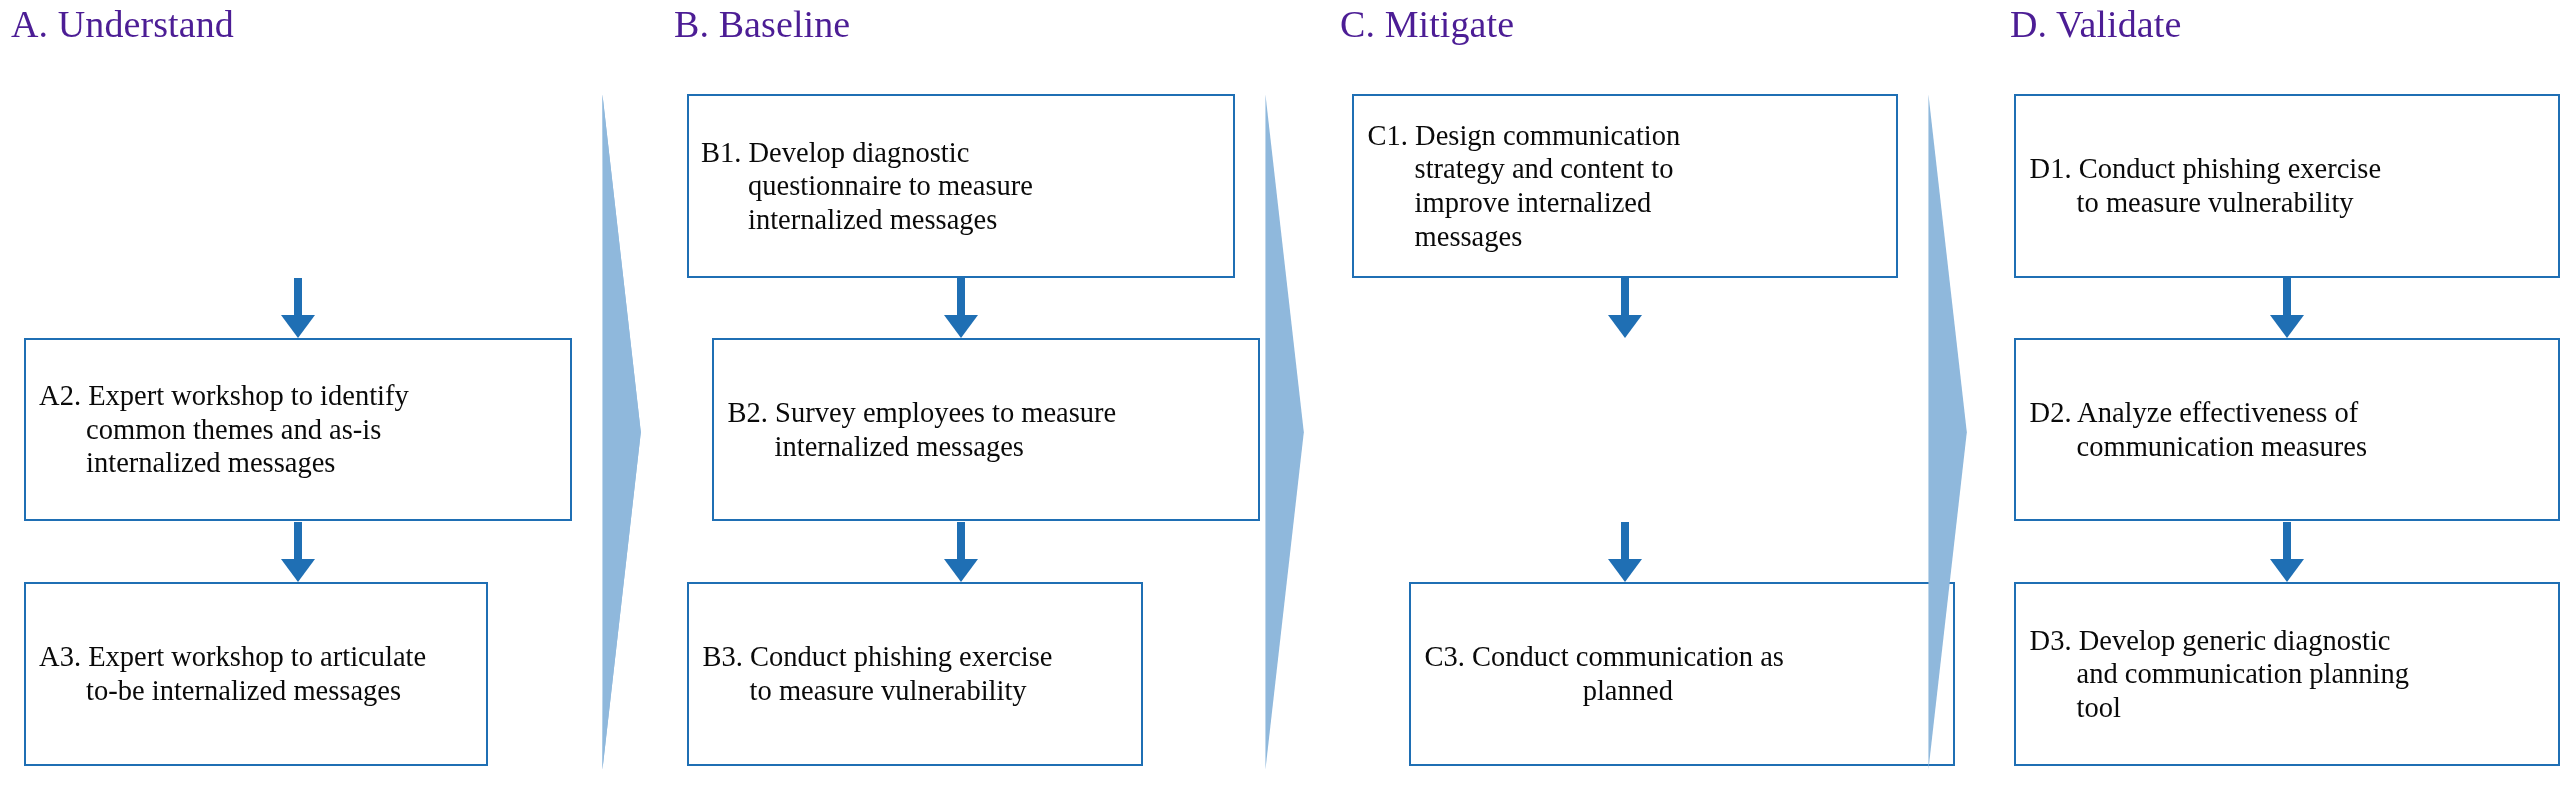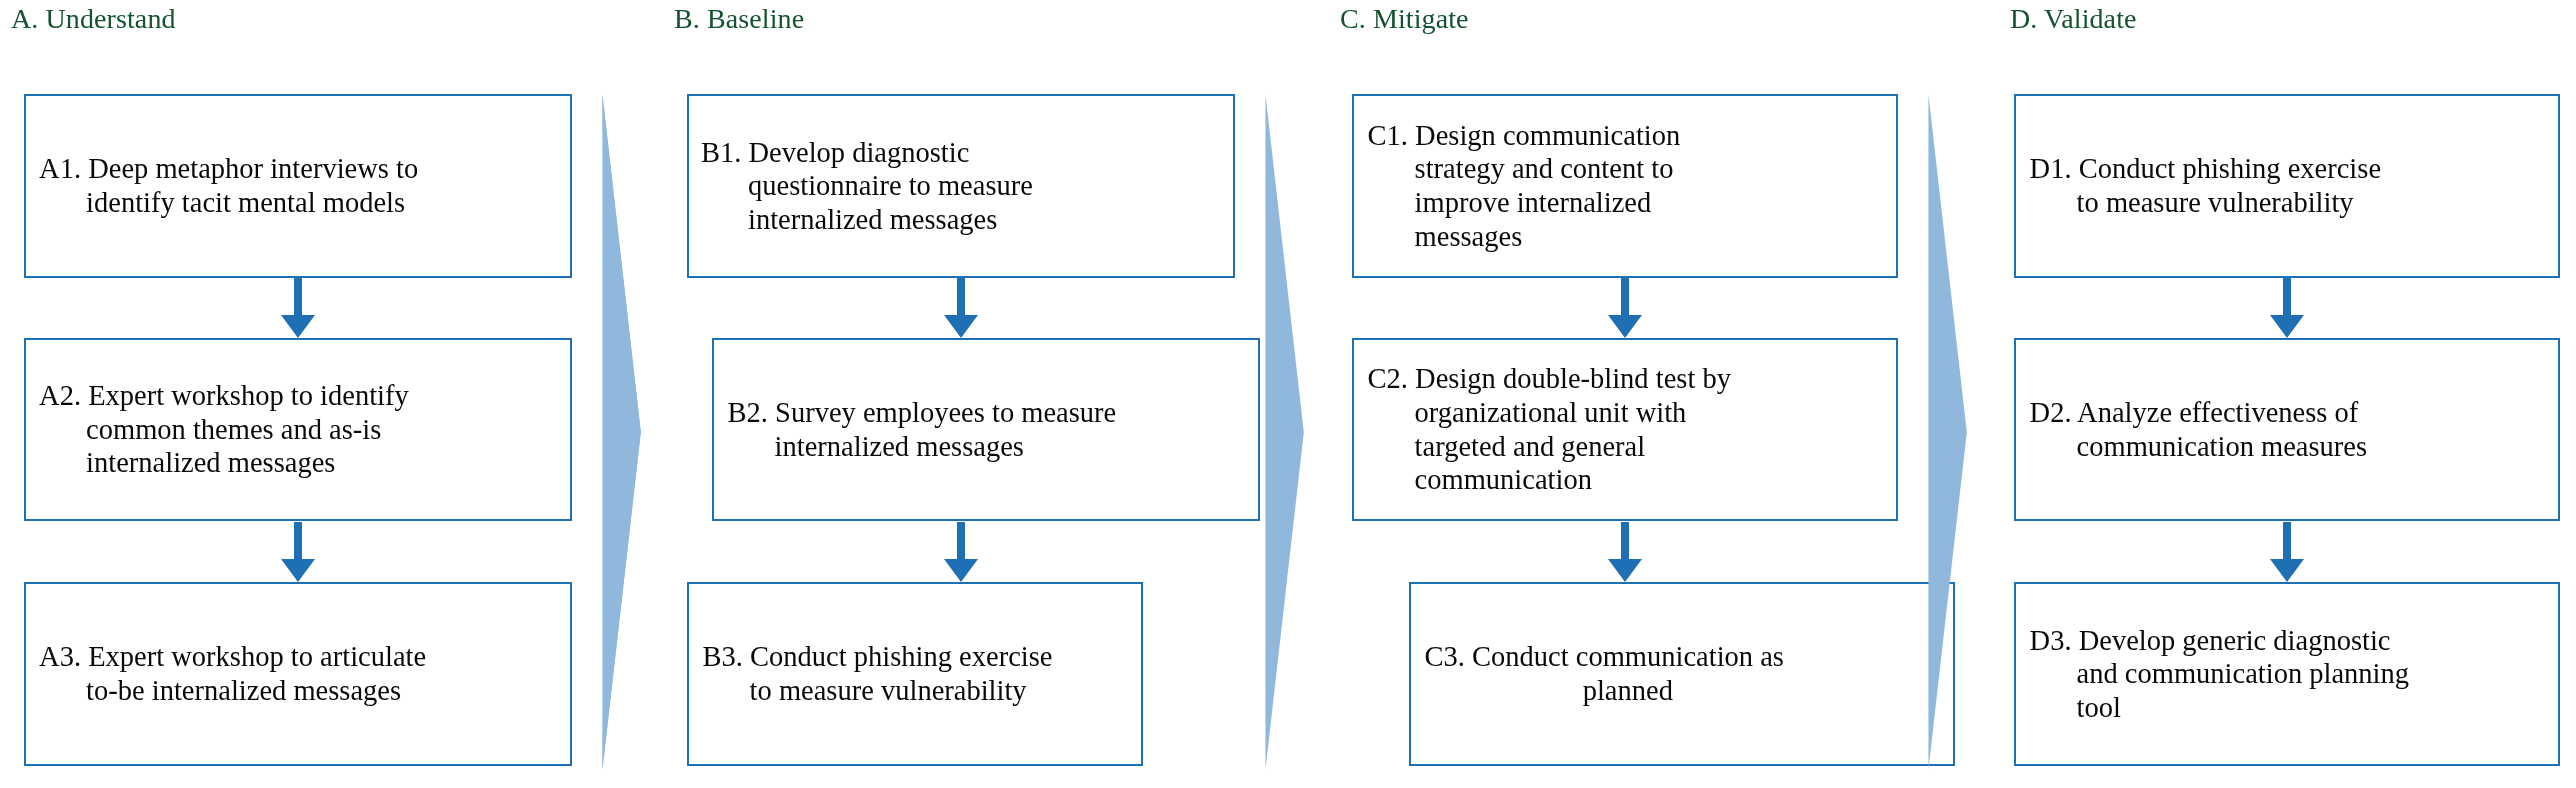--- a/index.html
+++ b/index.html
@@ -15,24 +15,24 @@
     position: relative;
     width: 2576px;
     height: 789px;
     background: #ffffff;
     overflow: hidden;
   }
 
   
   .phase-title {
     position: absolute;
-    font-size: 28px;
+    font-size: 38px;
     line-height: 1;
     letter-spacing: 0.1px;
-    color: #14532d;
+    color: #4c1d95;
     white-space: nowrap;
     font-weight: 400;
     font-family: Liberation Serif, serif;
   }
 
   
   .step-box {
     position: absolute;
     box-sizing: border-box;
     border: 2.5px solid #1F6FB4;
@@ -83,42 +83,38 @@
   }
   .phase-chevron svg { display: block; }
 </style>
 </head>
 <body>
 
 <div id="canvas">
 
   <div class="phase-title" style="left:11px; top:5px;">A. Understand</div>
 
-  <div class="step-box" style="left:23.5px; top:94px; width:548px; height:184px;">
-    <span class="step-text">A1. Deep metaphor interviews to
-identify tacit mental models</span>
-  </div>
 
   <div class="v-arrow" style="left:298px; top:278px;">
     <div class="shaft" style="height:37px;"></div>
     <div class="head" style="top:37px;"></div>
   </div>
 
   <div class="step-box" style="left:23.5px; top:338px; width:548px; height:183px;">
     <span class="step-text">A2. Expert workshop to identify
 common themes and as-is
 internalized messages</span>
   </div>
 
   <div class="v-arrow" style="left:298px; top:522px;">
     <div class="shaft" style="height:37px;"></div>
     <div class="head" style="top:37px;"></div>
   </div>
 
-  <div class="step-box" style="left:23.5px; top:582px; width:548px; height:184px;">
+  <div class="step-box" style="left:23.5px; top:582px; width:464px; height:184px;">
     <span class="step-text">A3. Expert workshop to articulate
 to-be internalized messages</span>
   </div>
 
   <div class="phase-chevron" style="left:596px; top:93px;">
     <svg width="50" height="678" viewBox="0 0 80 1095" xmlns="http://www.w3.org/2000/svg">
       <polygon points="10,2 72,548 10,1093 14,548" fill="#8FB8DC"></polygon>
       <polygon points="10,2 72,548 10,1093" fill="#8FB8DC"></polygon>
     </svg>
   </div>
@@ -164,26 +160,20 @@
 strategy and content to
 improve internalized
 messages</span>
   </div>
 
   <div class="v-arrow" style="left:1625px; top:278px;">
     <div class="shaft" style="height:37px;"></div>
     <div class="head" style="top:37px;"></div>
   </div>
 
-  <div class="step-box" style="left:1352px; top:338px; width:546px; height:183px;">
-    <span class="step-text">C2.  Design double-blind test by
-organizational unit with
-targeted and general
-communication</span>
-  </div>
 
   <div class="v-arrow" style="left:1625px; top:522px;">
     <div class="shaft" style="height:37px;"></div>
     <div class="head" style="top:37px;"></div>
   </div>
 
   <div class="step-box" style="left:1409px; top:582px; width:546px; height:184px;text-align:center;">
     <span class="step-text">C3.  Conduct communication as
 planned</span>
   </div>

